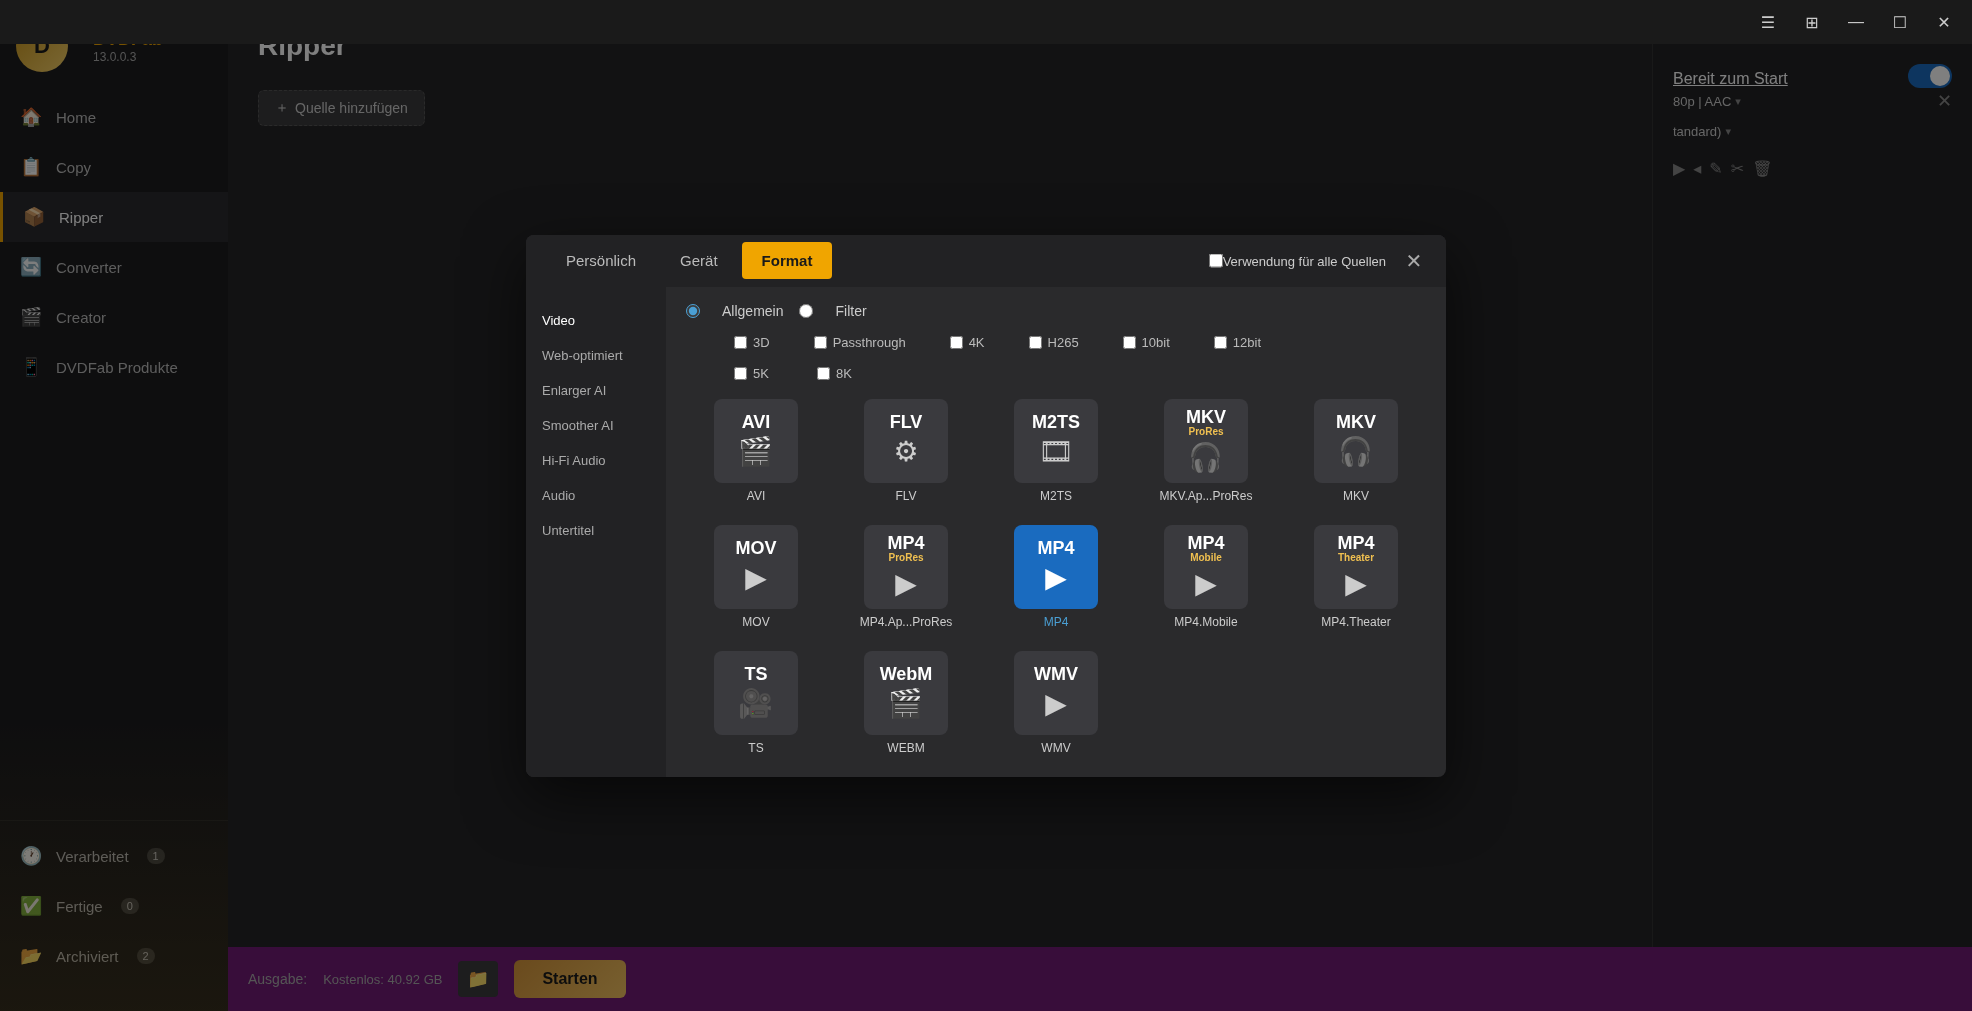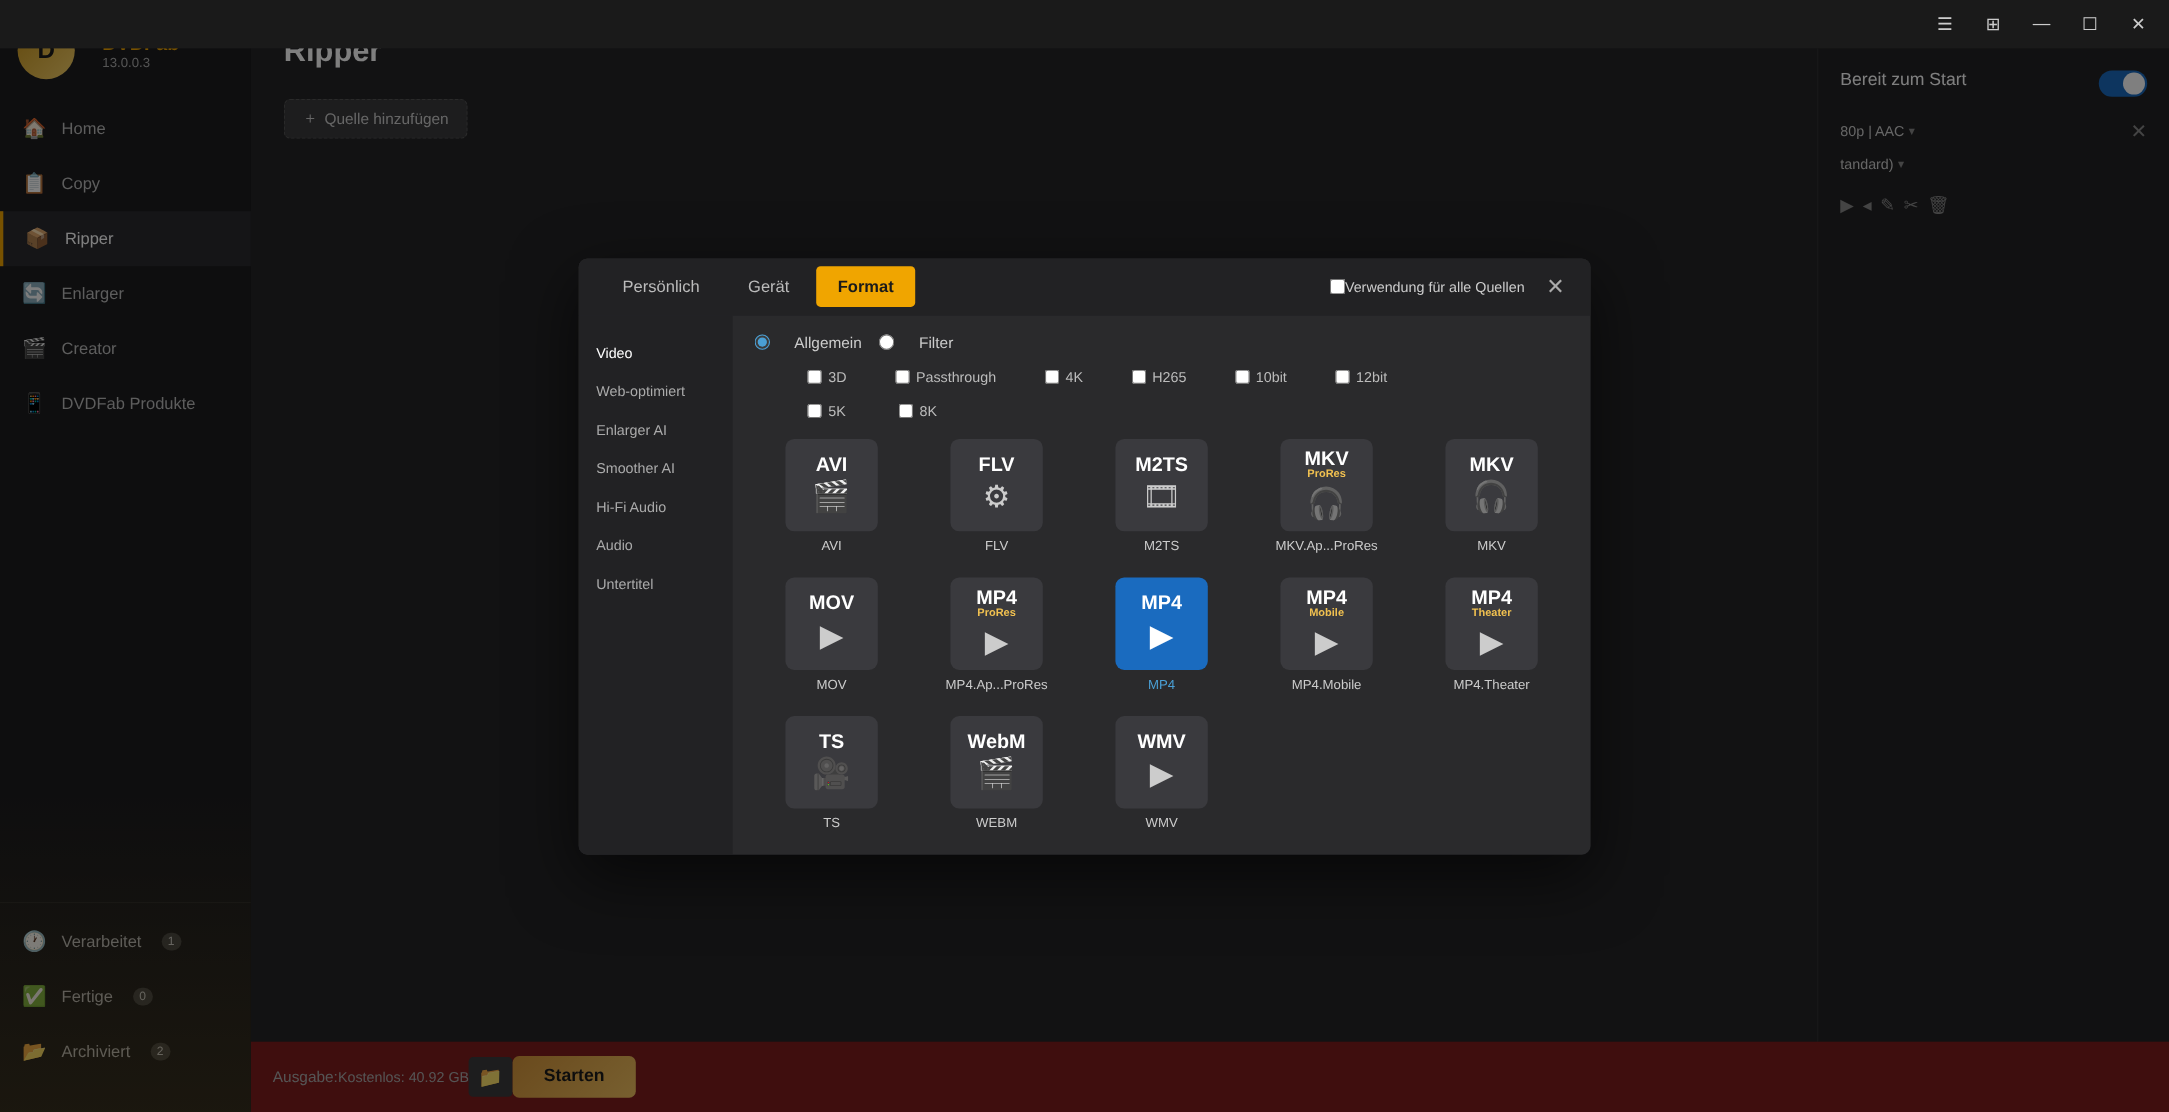--- a/index.html
+++ b/index.html
@@ -182,24 +182,25 @@
       gap: 6px;
     }
 
     
     .bottom-bar {
       position: absolute;
       bottom: 0;
       left: 228px;
       right: 0;
       height: 64px;
-      background: #7f1d1d;
+      background: #701a75;
       display: flex;
       align-items: center;
       padding: 0 20px;
+      gap: 16px;
       z-index: 5;
     }
     .output-label {
       color: #aaa;
       font-size: 14px;
       white-space: nowrap;
     }
     .output-path {
       flex: 1;
       background: #2a2a2c;
@@ -428,23 +429,24 @@
       width: 320px;
       bottom: 64px;
       background: #232325;
       border-left: 1px solid #333;
       display: flex;
       flex-direction: column;
       padding: 20px;
     }
     .ready-row {
       display: flex;
-      align-items: flex-start;
+      align-items: flex-end;
       justify-content: space-between;
-      margin-bottom: 20px;
+      margin-bottom: 2px;
+      text-decoration: underline;
     }
     .ready-label {
       font-size: 16px;
       color: #fff;
     }
     .toggle-switch {
       width: 44px;
       height: 24px;
       background: #1a6bbf;
       border-radius: 12px;
@@ -536,21 +538,21 @@
     <div class="nav-item">
       <span class="nav-icon">📋</span>
       <span>Copy</span>
     </div>
     <div class="nav-item active">
       <span class="nav-icon">📦</span>
       <span>Ripper</span>
     </div>
     <div class="nav-item">
       <span class="nav-icon">🔄</span>
-      <span>Enlarger</span>
+      <span>Converter</span>
     </div>
     <div class="nav-item">
       <span class="nav-icon">🎬</span>
       <span>Creator</span>
     </div>
     <div class="nav-item">
       <span class="nav-icon">📱</span>
       <span>DVDFab Produkte</span>
     </div>
   </div>

